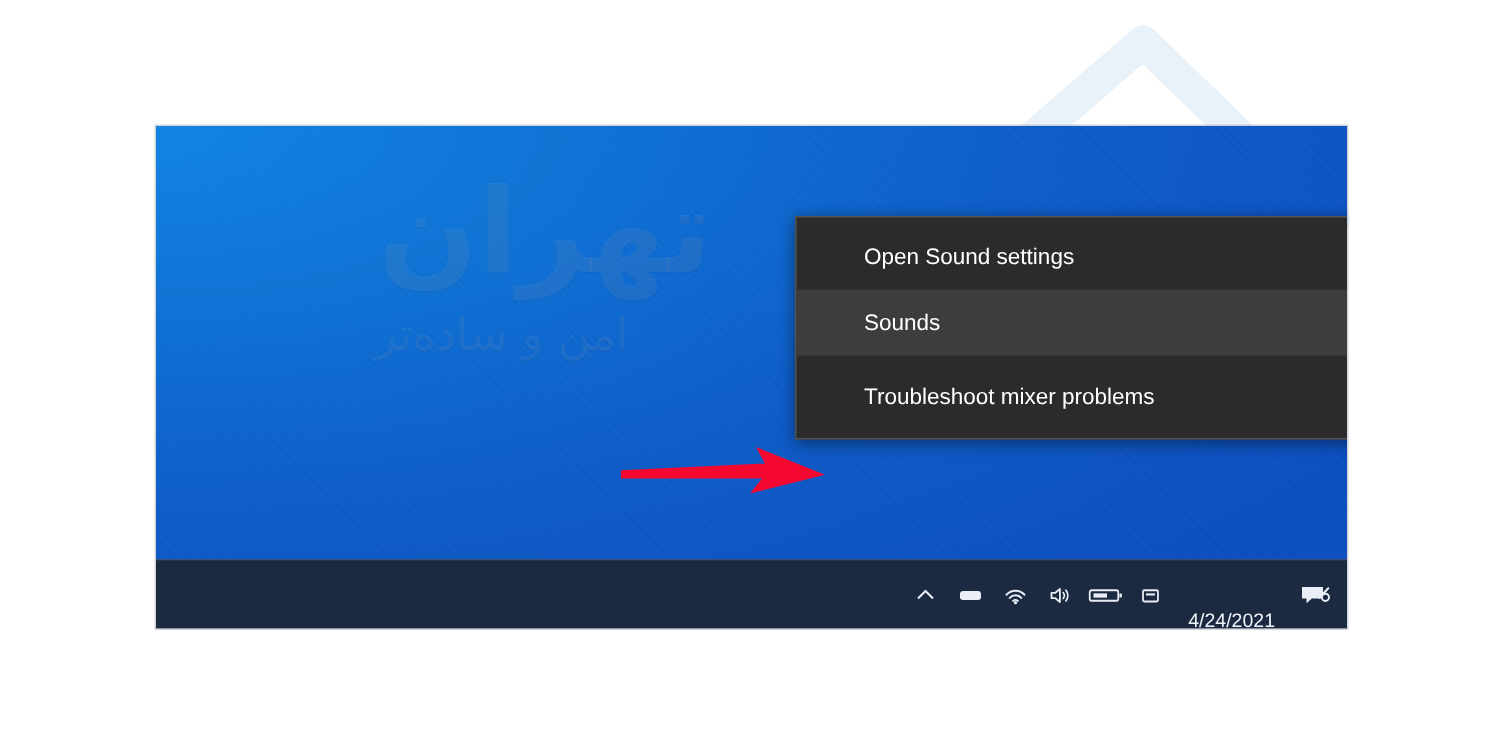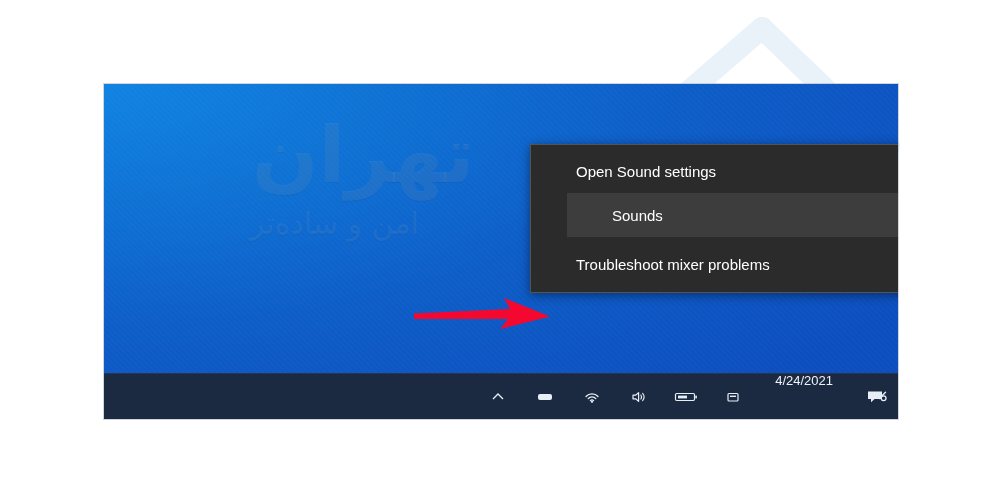--- a/index.html
+++ b/index.html
@@ -98,22 +98,22 @@
     background: #1c2a41;
     border-top: 1px solid #27364e;
     z-index: 3;
   }
   .tray {
     position: absolute;
     right: 6px;
     top: 0;
     height: 46px;
     display: flex;
-    align-items: flex-start;
-    gap: 17px;
+    align-items: flex-end;
+    gap: 0px;
   }
   .tray-icon {
     width: 30px;
     height: 46px;
     display: flex;
     align-items: center;
     justify-content: center;
     color: #e9eef6;
   }
   .tray-clock {
@@ -157,21 +157,20 @@
     align-items: center;
     padding: 0 10px 0 45px;
     color: #ffffff;
     font-size: 15px;
     font-family: "Liberation Sans", sans-serif;
     white-space: nowrap;
     box-sizing: border-box;
   }
   .ctx-item.highlight {
     background: #3d3d3d;
-    margin-left: 36px;
   }
   .ctx-item .chev {
     position: absolute;
     right: 22px;
     top: 50%;
     transform: translateY(-50%);
     display: flex;
     align-items: center;
     color: #e4e4e4;
   }

